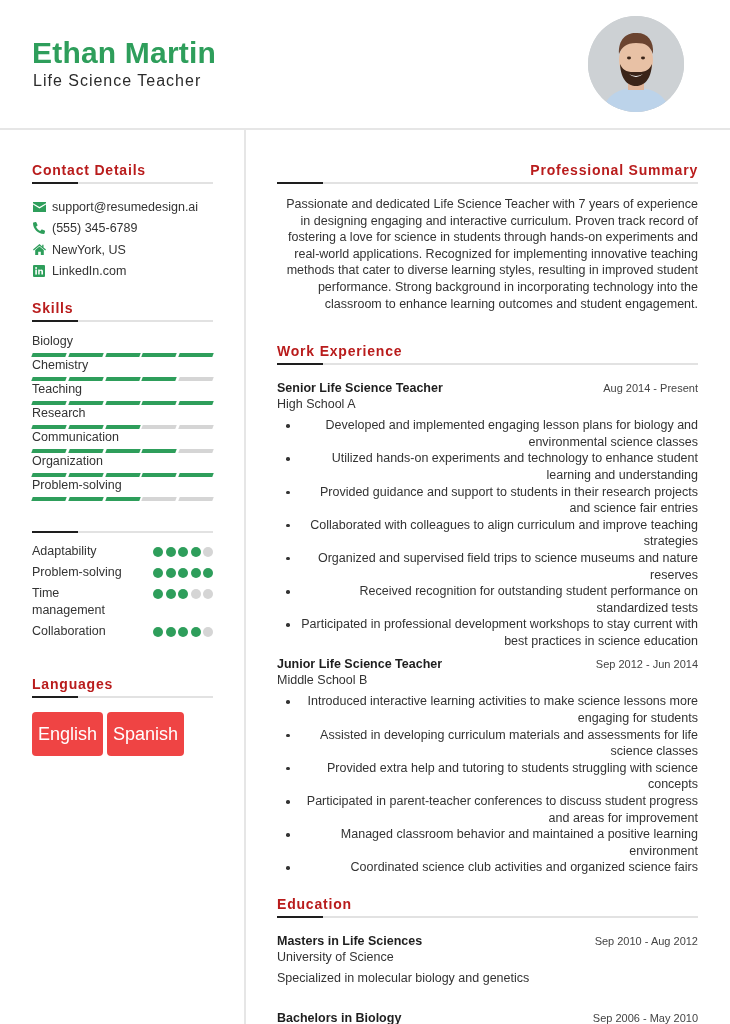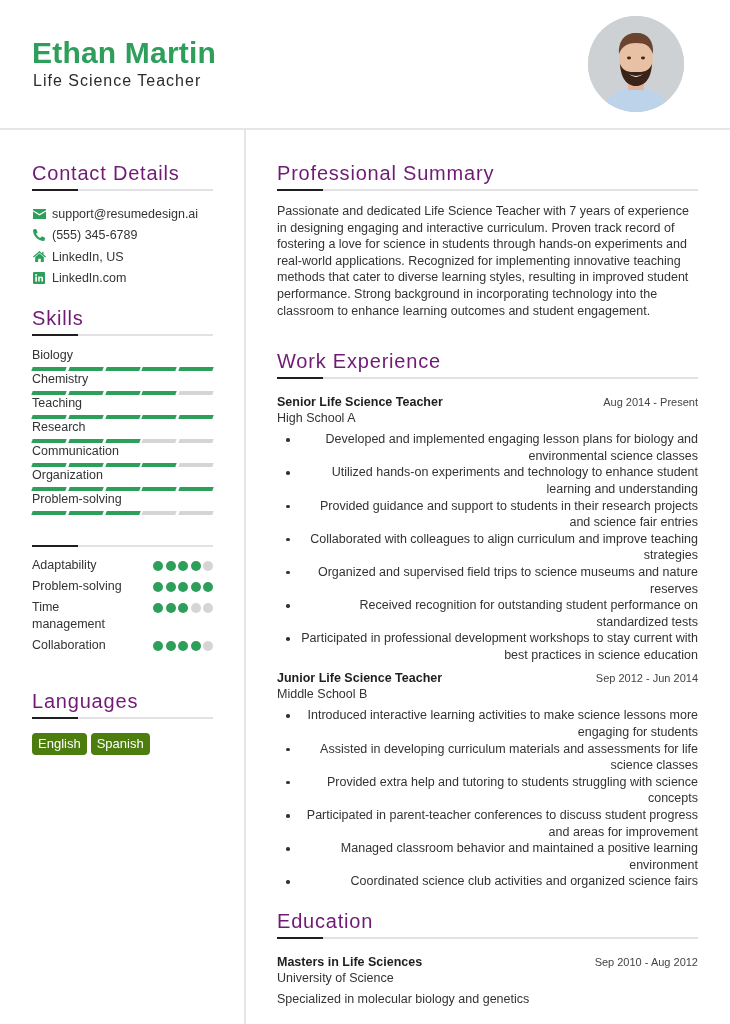--- a/index.html
+++ b/index.html
@@ -9,21 +9,21 @@
     .header { position: absolute; left: 0; top: 0; width: 730px; height: 130px; border-bottom: 2px solid #e6e6e6; }
     .name { position: absolute; left: 32px; top: 36px; font-size: 30px; font-weight: bold; color: #2e9e5b; letter-spacing: 0.2px; }
     .job-title { position: absolute; left: 33px; top: 72px; font-size: 16px; color: #2b2b2b; letter-spacing: 1px; }
     .avatar { position: absolute; left: 588px; top: 16px; width: 96px; height: 96px; border-radius: 50%; background: #c9cdd1; overflow: hidden; }
 
     .vdivider { position: absolute; left: 244px; top: 130px; width: 2px; height: 894px; background: #e6e6e6; }
 
     .sidebar { position: absolute; left: 32px; top: 130px; width: 181px; }
     .main { position: absolute; left: 277px; top: 130px; width: 421px; }
 
-    .section-title { font-size: 20px; font-weight: normal; color: #701a75; letter-spacing: 0.8px; }
+    .section-title { font-size: 14px; font-weight: bold; color: #b91c1c; letter-spacing: 0.8px; }
     .section-rule { position: relative; height: 2px; background: #e2e2e2; margin-top: 4px; }
     .section-rule::before { content: ""; position: absolute; left: 0; top: 0; width: 46px; height: 2px; background: #1e1e1e; }
 
     .contact-list { margin-top: 12px; }
     .contact-item { display: flex; align-items: center; height: 21.5px; font-size: 12.5px; color: #333; }
     .contact-item .icon { width: 14px; height: 14px; margin-right: 6px; display: flex; align-items: center; justify-content: center; }
     .contact-item svg { fill: #2e9e5b; }
 
     .skill { margin-top: 0; }
     .skill-label { font-size: 12.5px; color: #333; height: 17px; line-height: 17px; }
@@ -31,21 +31,21 @@
     .seg { flex: 1; height: 4px; background: #d5d5d5; transform: skewX(-20deg); }
     .seg.on { background: #2e9e5b; }
 
     .soft-row { display: flex; justify-content: space-between; align-items: flex-start; margin-top: 4px; }
     .soft-label { font-size: 12.5px; color: #333; width: 100px; line-height: 17px; }
     .dots { display: flex; gap: 2.5px; margin-top: 4px; }
     .dot { width: 10px; height: 10px; border-radius: 50%; background: #d5d5d5; }
     .dot.on { background: #2e9e5b; }
 
     .lang-list { display: flex; gap: 4px; margin-top: 14px; }
-    .lang-badge { background: #4d7c0f; color: #ffffff; font-size: 13px; padding: 3px 6px; border-radius: 4px; line-height: 16px; }
+    .lang-badge { background: #ef4444; color: #ffffff; font-size: 18px; padding: 14px 6px; border-radius: 4px; line-height: 16px; }
 
     .summary { font-size: 12.5px; line-height: 16.6px; color: #333; margin-top: 12px; }
 
     .job-head { display: flex; justify-content: space-between; align-items: baseline; }
     .job-role { font-size: 12.5px; font-weight: bold; color: #1e1e1e; }
     .job-dates { font-size: 11px; color: #444; }
     .job-org { font-size: 12.5px; color: #333; margin-top: 2px; }
     .bullets { list-style: none; margin-top: 6px; }
     .bullets li { position: relative; padding-left: 23px; font-size: 12.5px; line-height: 16.6px; color: #333; text-align: right; }
     .bullets li::before { content: ""; position: absolute; left: 9px; top: 7px; width: 3.5px; height: 3.5px; border-radius: 50%; background: #333; }
@@ -97,21 +97,21 @@
         </span>
         <span>(555) 345-6789</span>
       </div>
       <div class="contact-item">
         <span class="icon">
           <svg width="13" height="11" viewBox="0 0 13 11">
               <path d="M6.5 0L0 5.6l.8.9L6.5 1.7l5.7 4.8.8-.9L10.5 3.5V.8H9.2v1.6z"></path>
               <path d="M2.2 6v5h3V7.8h2.6V11h3V6L6.5 2.4z"></path>
             </svg>
         </span>
-        <span>LinkedIn, US</span>
+        <span>NewYork, US</span>
       </div>
       <div class="contact-item">
         <span class="icon">
           <svg width="12" height="12" viewBox="0 0 12 12">
               <rect width="12" height="12" rx="1"></rect>
               <rect x="2.3" y="4.6" width="1.6" height="5" fill="#fff"></rect>
               <circle cx="3.1" cy="3" r=".95" fill="#fff"></circle>
               <path d="M5.2 4.6h1.5v.7c.3-.5.9-.8 1.6-.8 1.2 0 1.7.7 1.7 2v3.1H8.4V6.8c0-.7-.2-1.1-.8-1.1-.6 0-.9.4-.9 1.1v2.8H5.2z" fill="#fff"></path>
             </svg>
         </span>
@@ -248,21 +248,21 @@
     <div class="section-rule"></div>
     <div class="lang-list">
       <span class="lang-badge">English</span>
       <span class="lang-badge">Spanish</span>
     </div>
   </div>
 </div>
 
 <div class="main">
 
-  <div style="margin-top:32px;">
+  <div style="margin-top:32px;text-align:right;">
     <div class="section-title">Professional Summary</div>
     <div class="section-rule"></div>
     <p class="summary">Passionate and dedicated Life Science Teacher with 7 years of experience in designing engaging and interactive curriculum. Proven track record of fostering a love for science in students through hands-on experiments and real-world applications. Recognized for implementing innovative teaching methods that cater to diverse learning styles, resulting in improved student performance. Strong background in incorporating technology into the classroom to enhance learning outcomes and student engagement.</p>
   </div>
 
   <div style="margin-top:31px;">
     <div class="section-title">Work Experience</div>
     <div class="section-rule"></div>
 
     <div style="margin-top:16px;">

